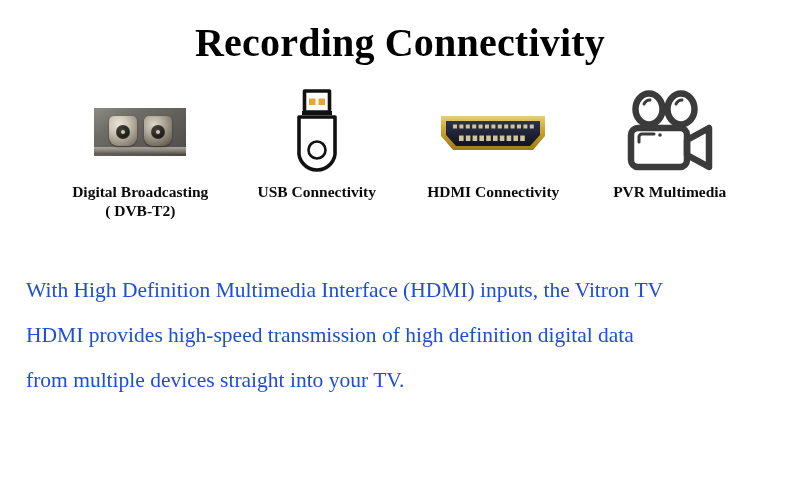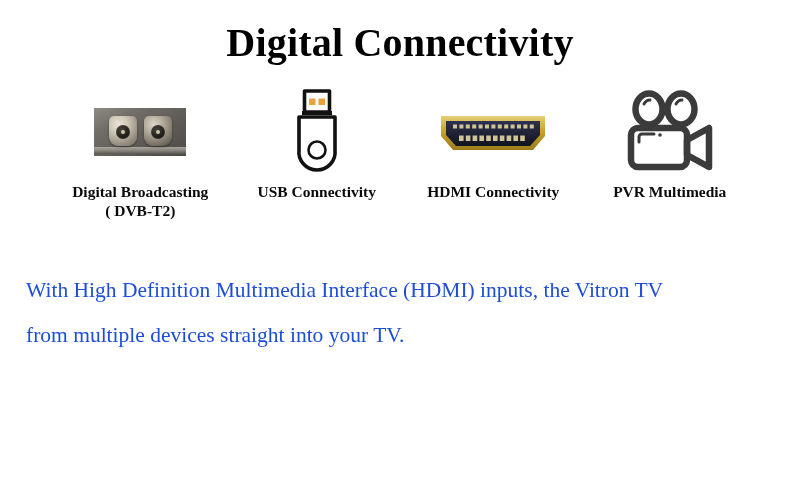--- a/index.html
+++ b/index.html
@@ -151,21 +151,21 @@
     line-height: 45px;
     color: #1d4ed8;
     white-space: pre;
   }
 </style>
 </head>
 <body>
 
 <div id="page">
 
-  <div class="page-title">Digital Connectivity</div>
+  <div class="page-title">Recording Connectivity</div>
 
   <div class="feature-row">
 
     <div class="feature-item">
       <div class="icon-slot">
         <div class="coax-photo">
           <div class="panel-edge"></div>
           <div class="jack j1">
             <div class="hole"></div>
             <div class="pin"></div>
@@ -272,16 +272,17 @@
           <circle cx="36" cy="45" r="1.8" fill="#3b3b3b"></circle>
         </svg>
       </div>
       <div class="feature-label">PVR Multimedia</div>
     </div>
 
   </div>
 
   <div class="body-copy">
     <div class="body-line">With High Definition Multimedia Interface (HDMI) inputs, the Vitron TV</div>
+    <div class="body-line">HDMI provides high-speed transmission of high definition digital data</div>
     <div class="body-line">from multiple devices straight into your TV.</div>
   </div>
 
 </div>
 
 </body></html>

